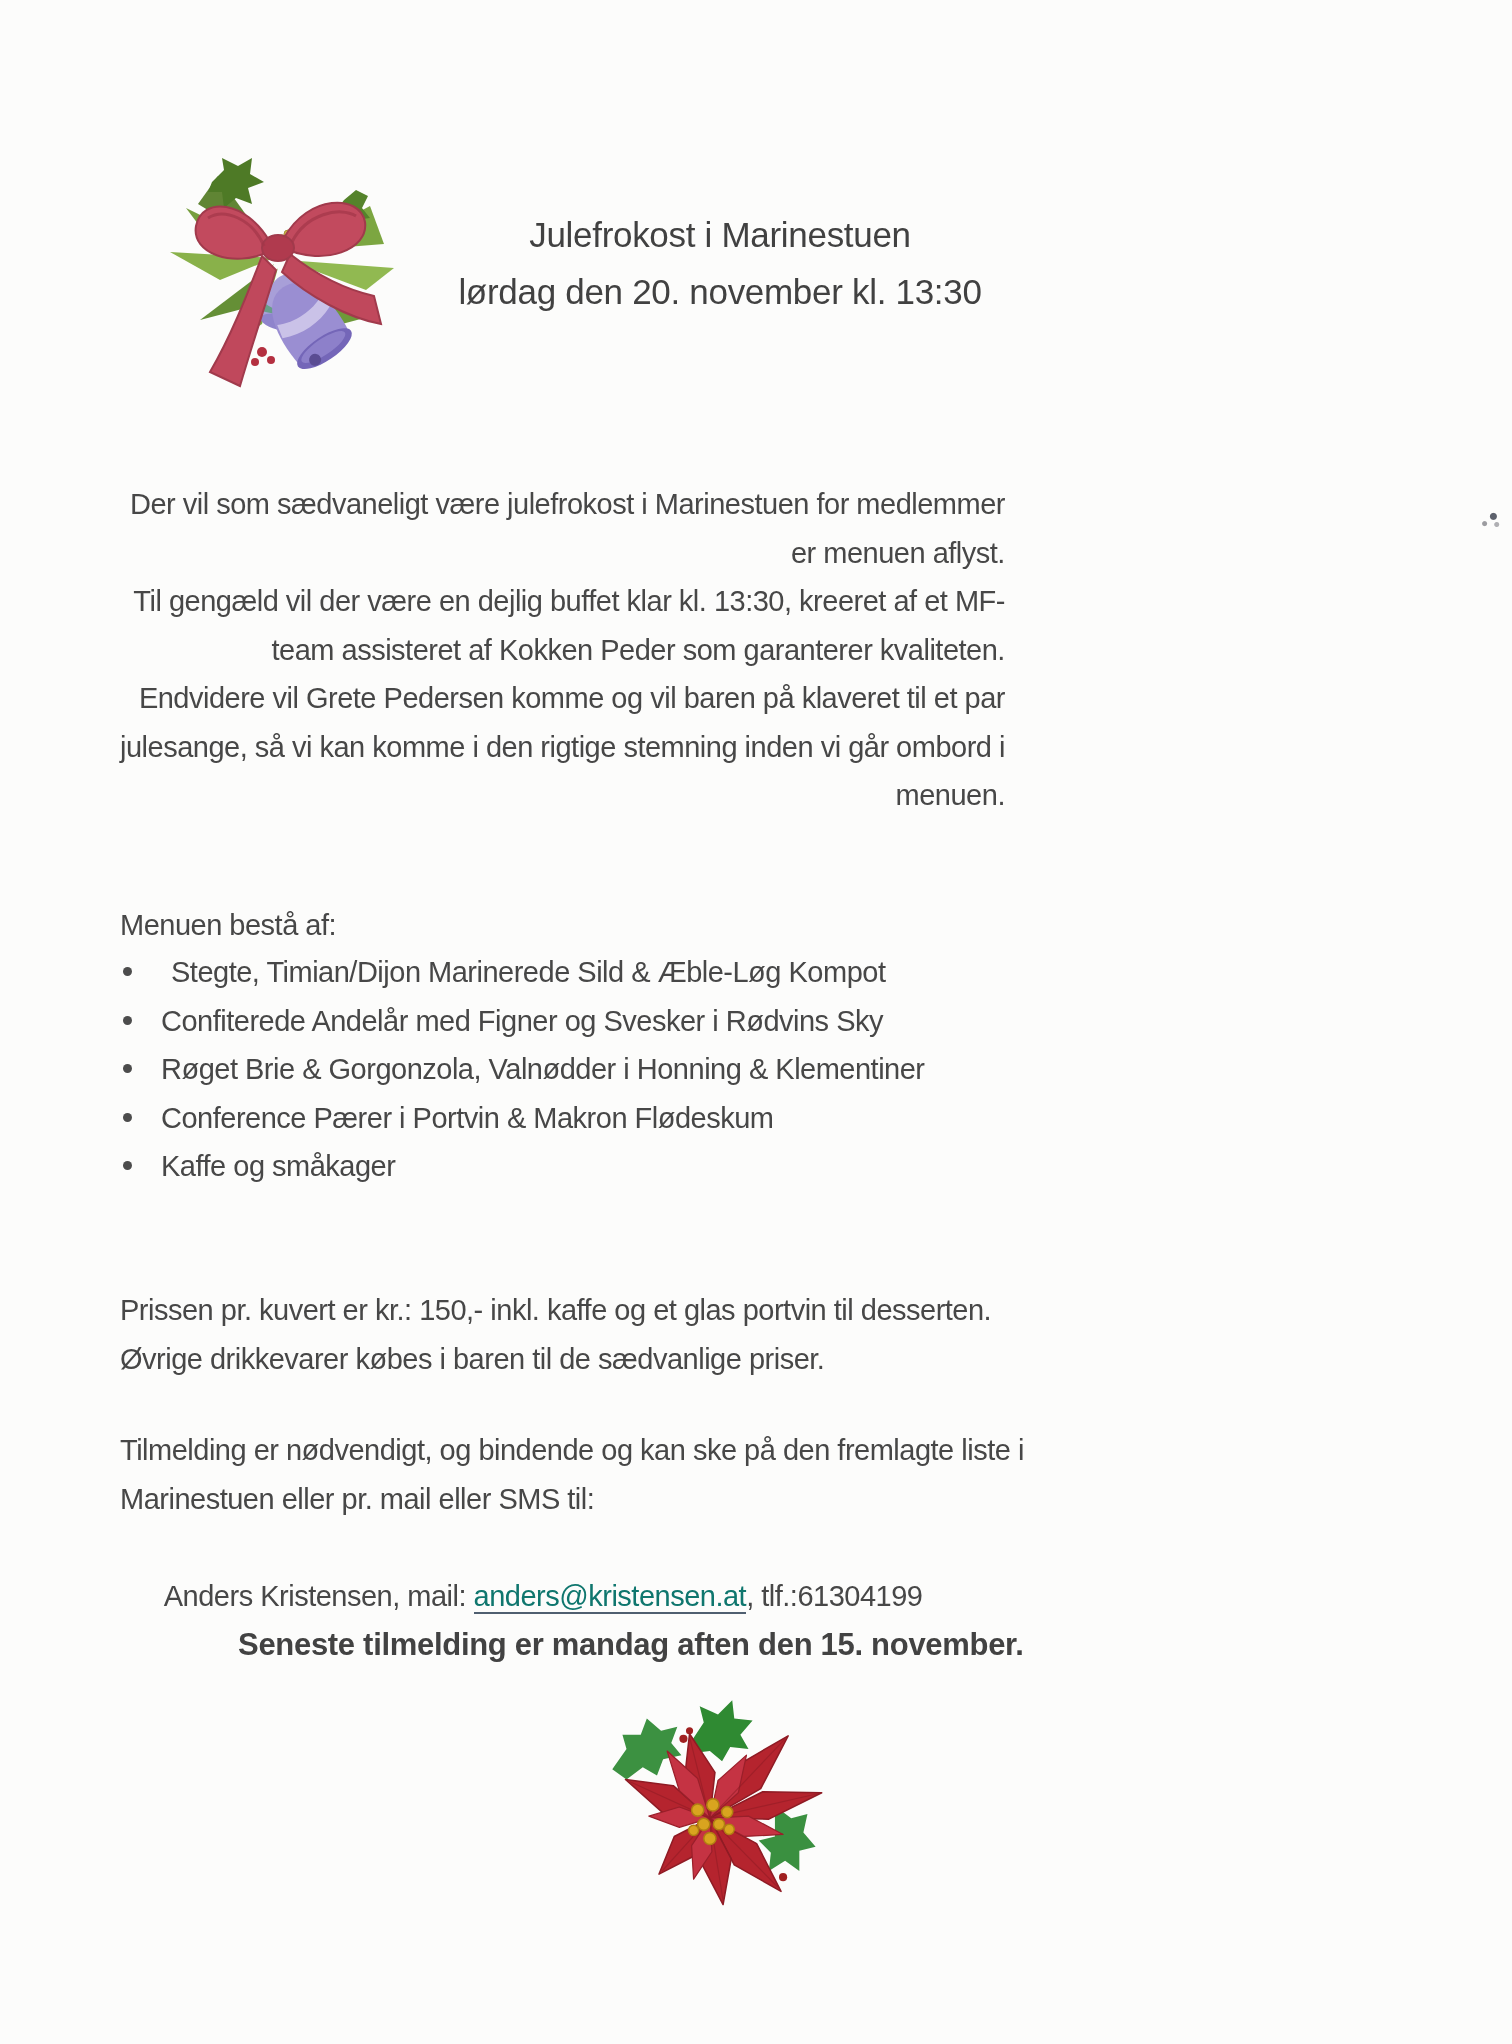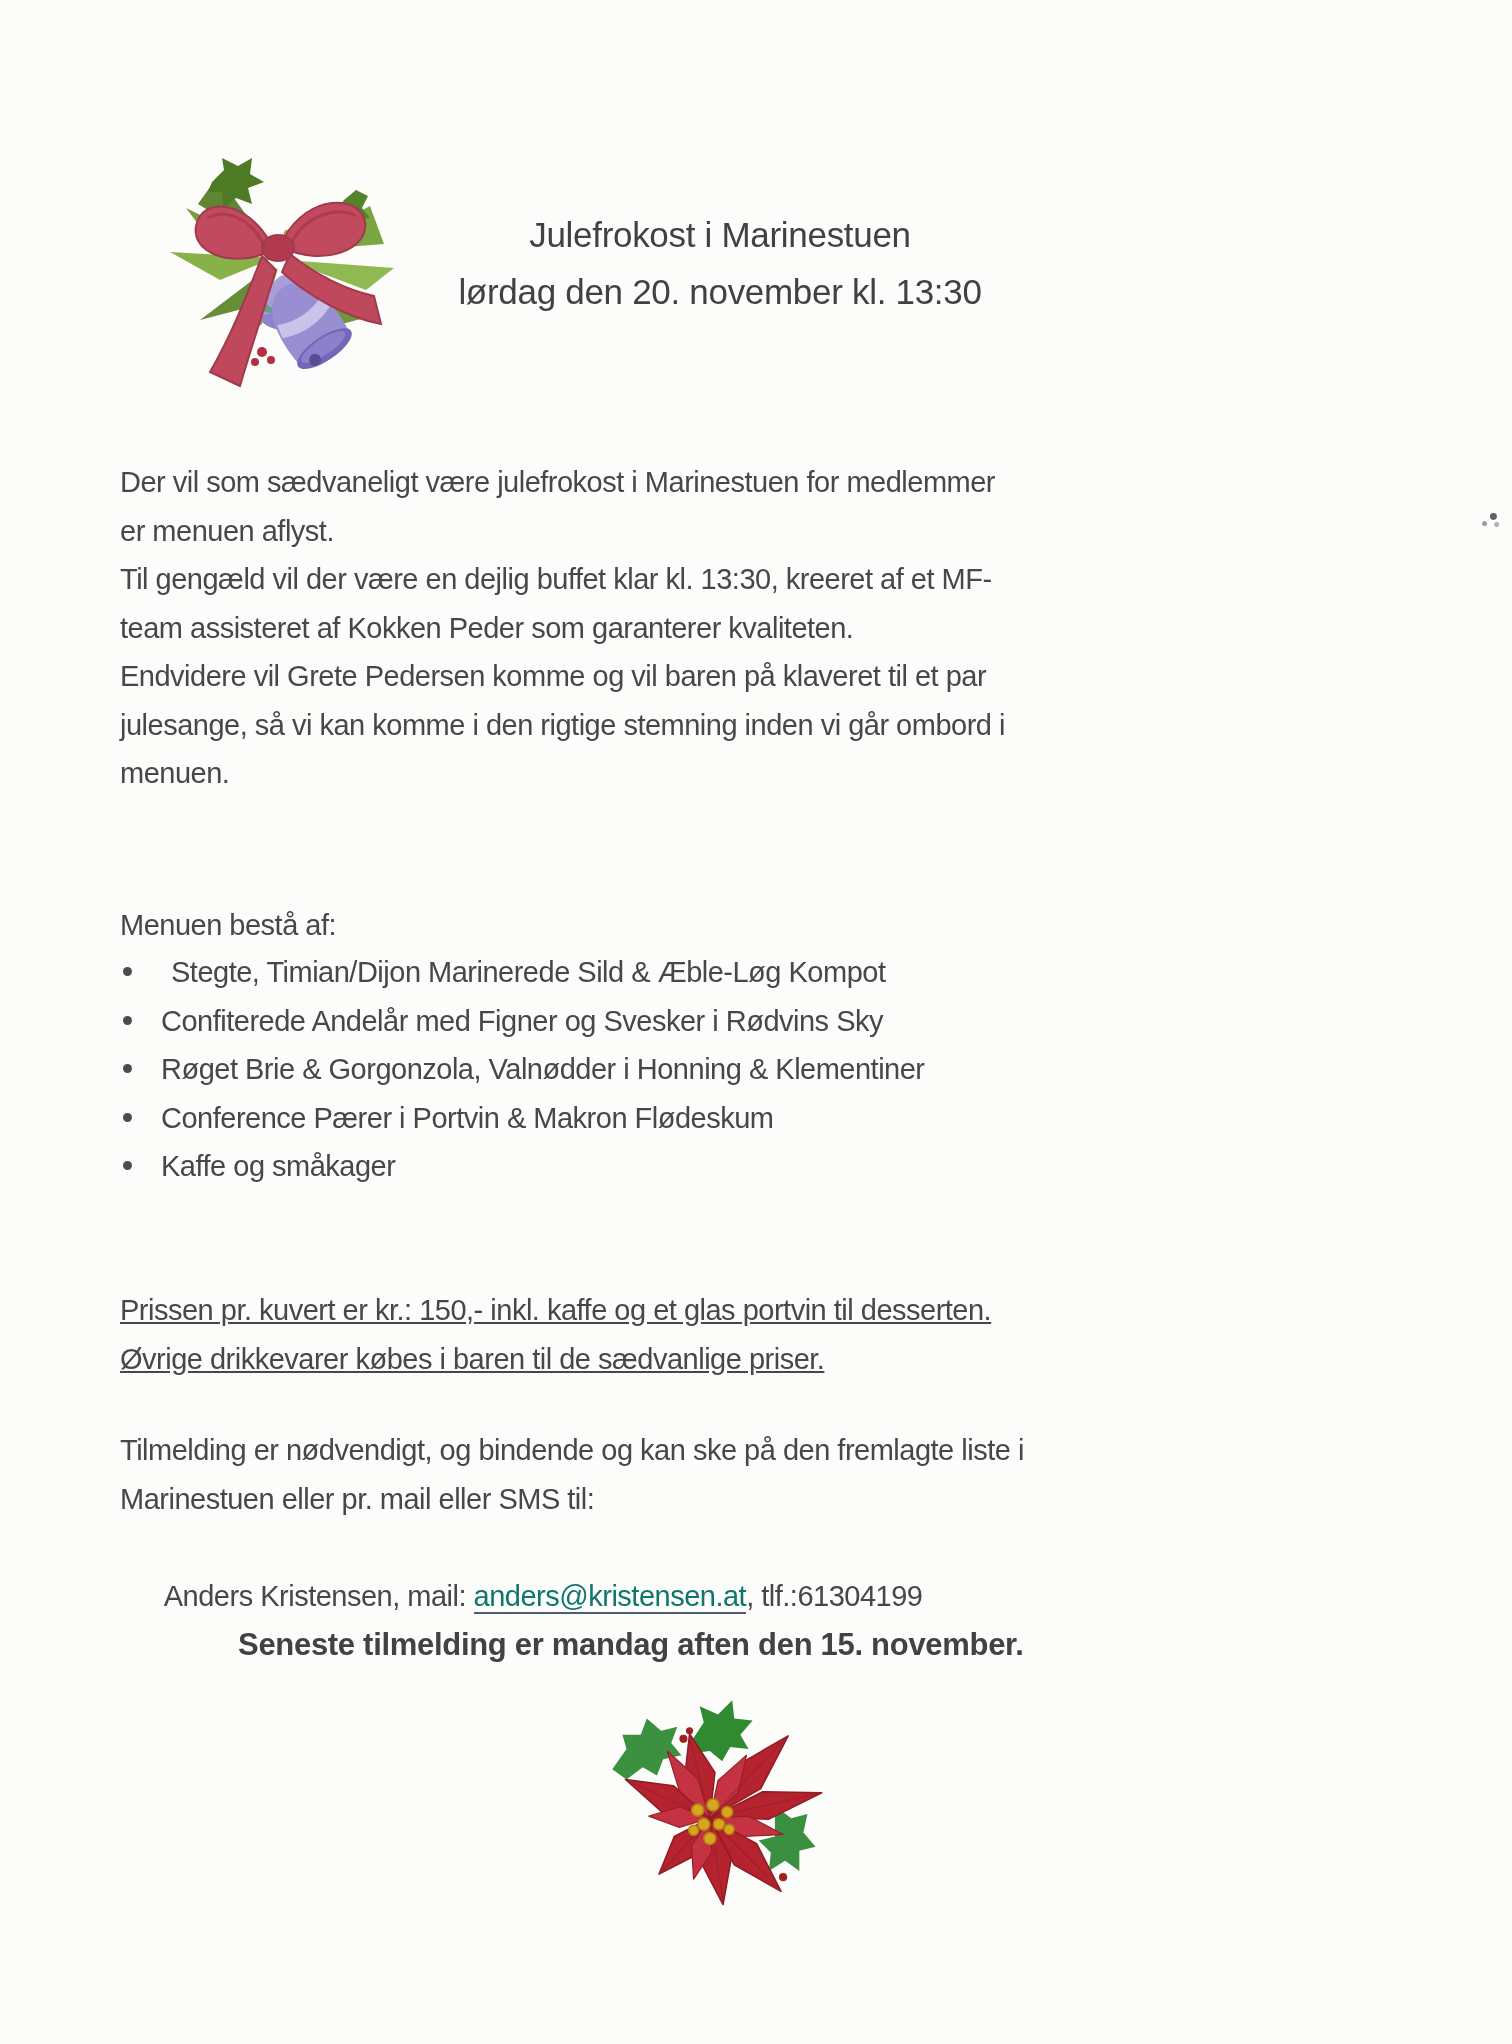--- a/index.html
+++ b/index.html
@@ -17,30 +17,30 @@
   .poinsettia-art{position:absolute;left:596px;top:1686px;width:244px;height:244px;}
   
   .title{
     position:absolute;left:150px;top:206px;width:1140px;
     text-align:center;font-size:35px;line-height:57px;color:#414141;
     letter-spacing:-0.3px;
   }
   
   .tblock{position:absolute;left:120px;font-size:29px;line-height:48.5px;letter-spacing:-0.5px;color:#474747;}
   .tblock .line{white-space:pre;}
-  .intro{top:458px;}
+  .intro{top:480px;text-align:right;}
   .menu-heading{top:901px;}
   .menu-list{top:948px;list-style:none;margin:0;padding:0;}
   .menu-list li{display:flex;align-items:flex-start;height:48.5px;}
   .menu-list .dot{
     width:9px;height:9px;border-radius:50%;
     background:#4c4c4c;margin:19px 29px 0 3px;flex:none;
   }
   .menu-list li:first-child .item-text{padding-left:10px;}
-  .price{top:1286px;text-decoration:underline;}
+  .price{top:1286px;}
   .signup{top:1426px;}
   .email-link{
     color:#0f766e;text-decoration:none;
     border-bottom:2.5px solid #4f5f70;padding-bottom:0px;
     cursor:pointer;
   }
   .deadline{
     position:absolute;left:238px;top:1627px;
     font-size:31px;font-weight:bold;color:#424242;
     letter-spacing:-0.3px;white-space:pre;

